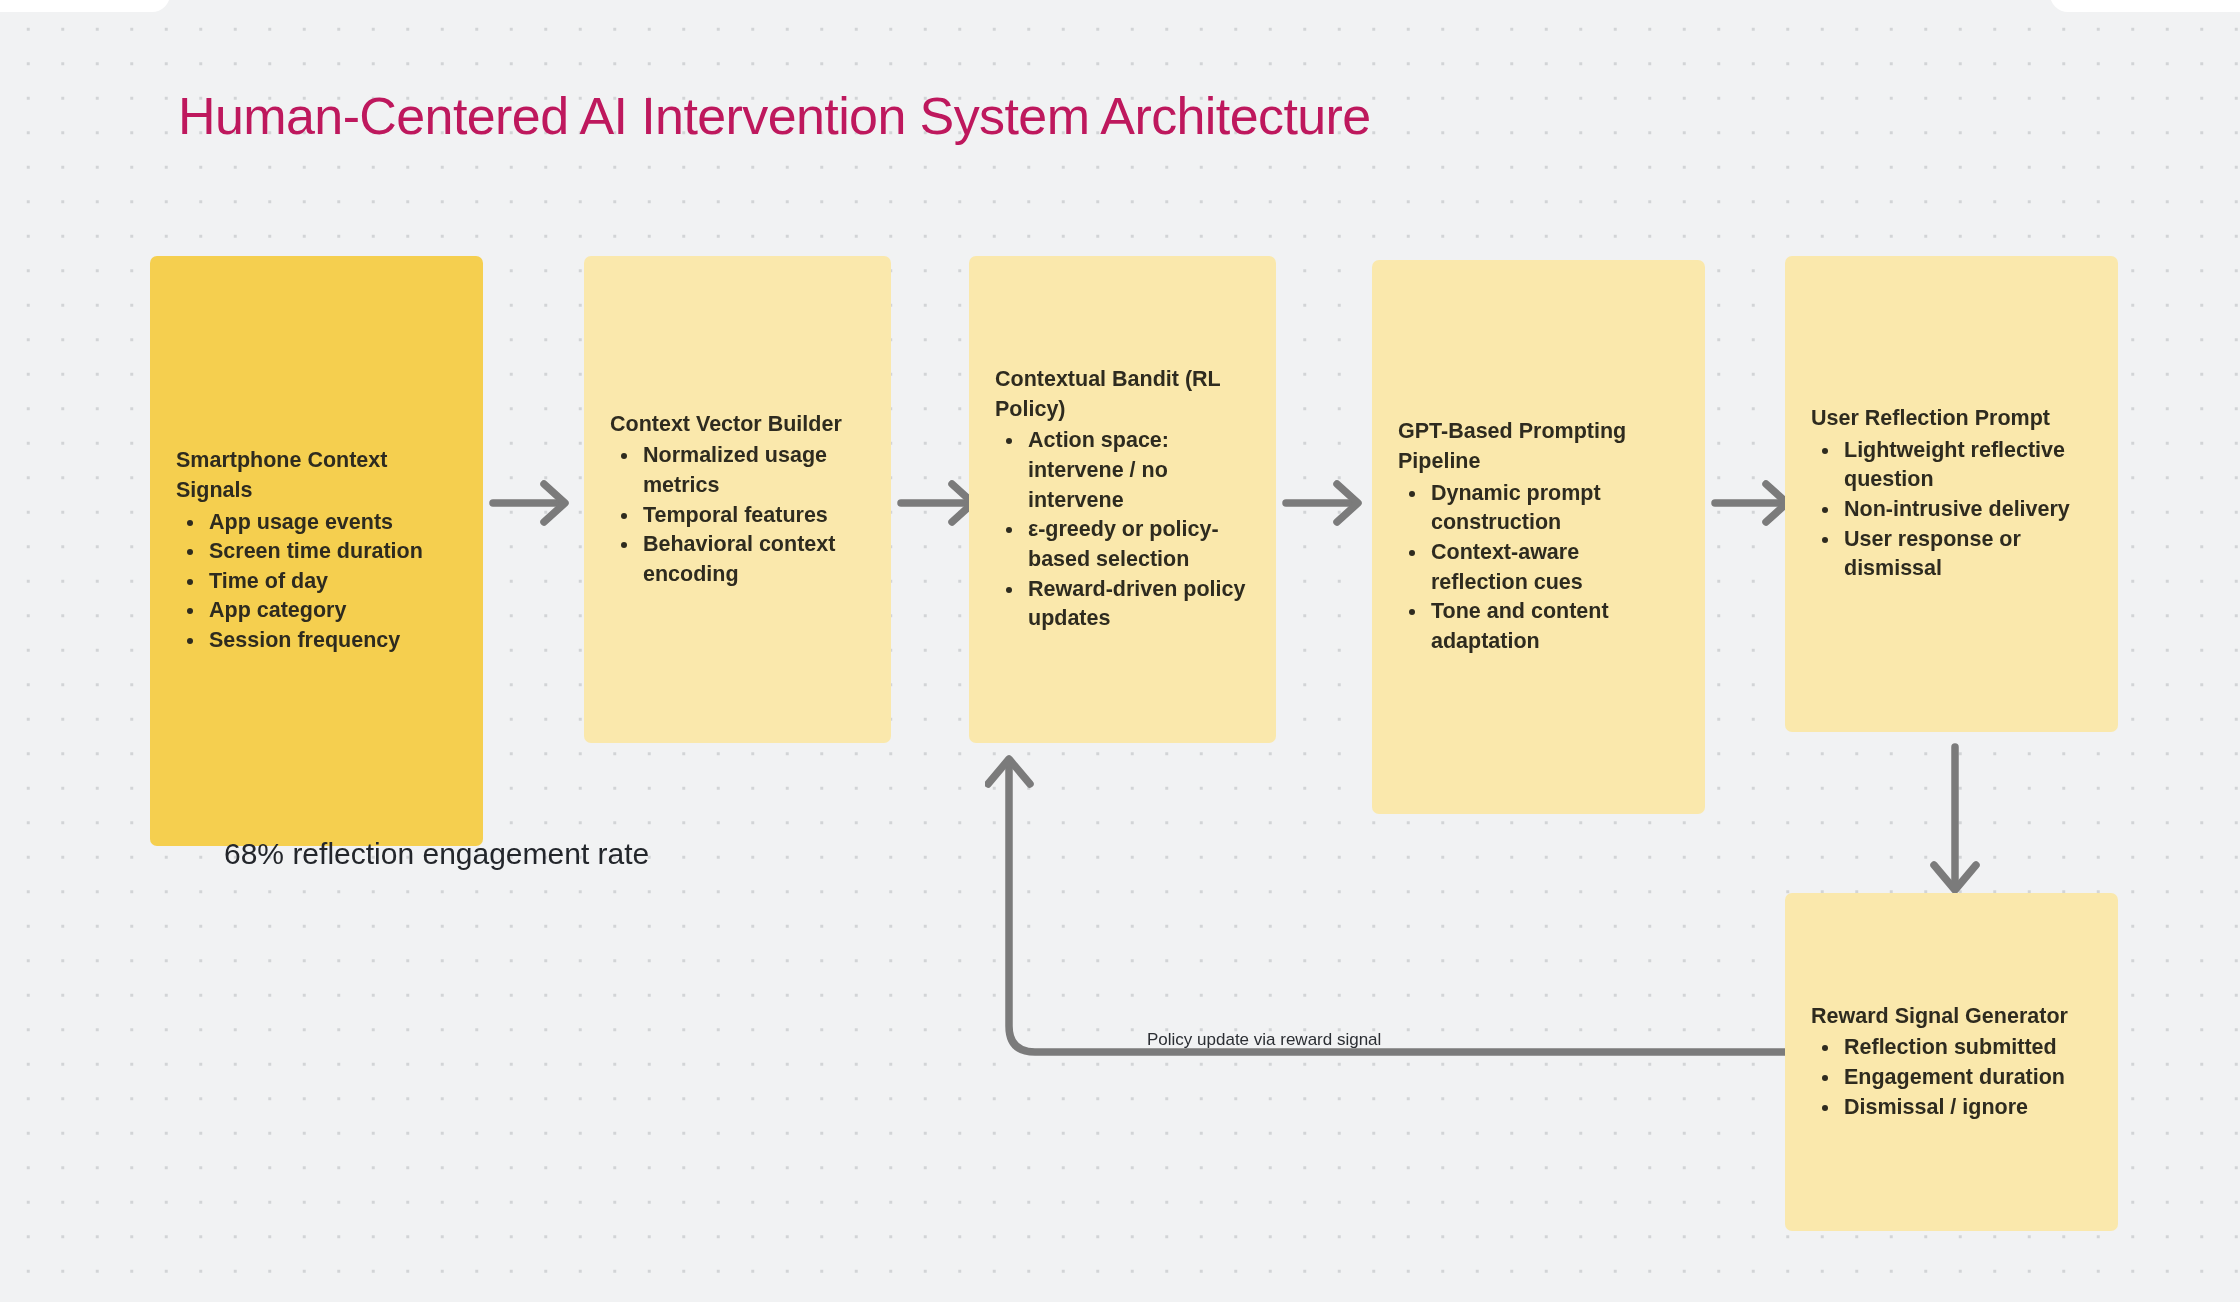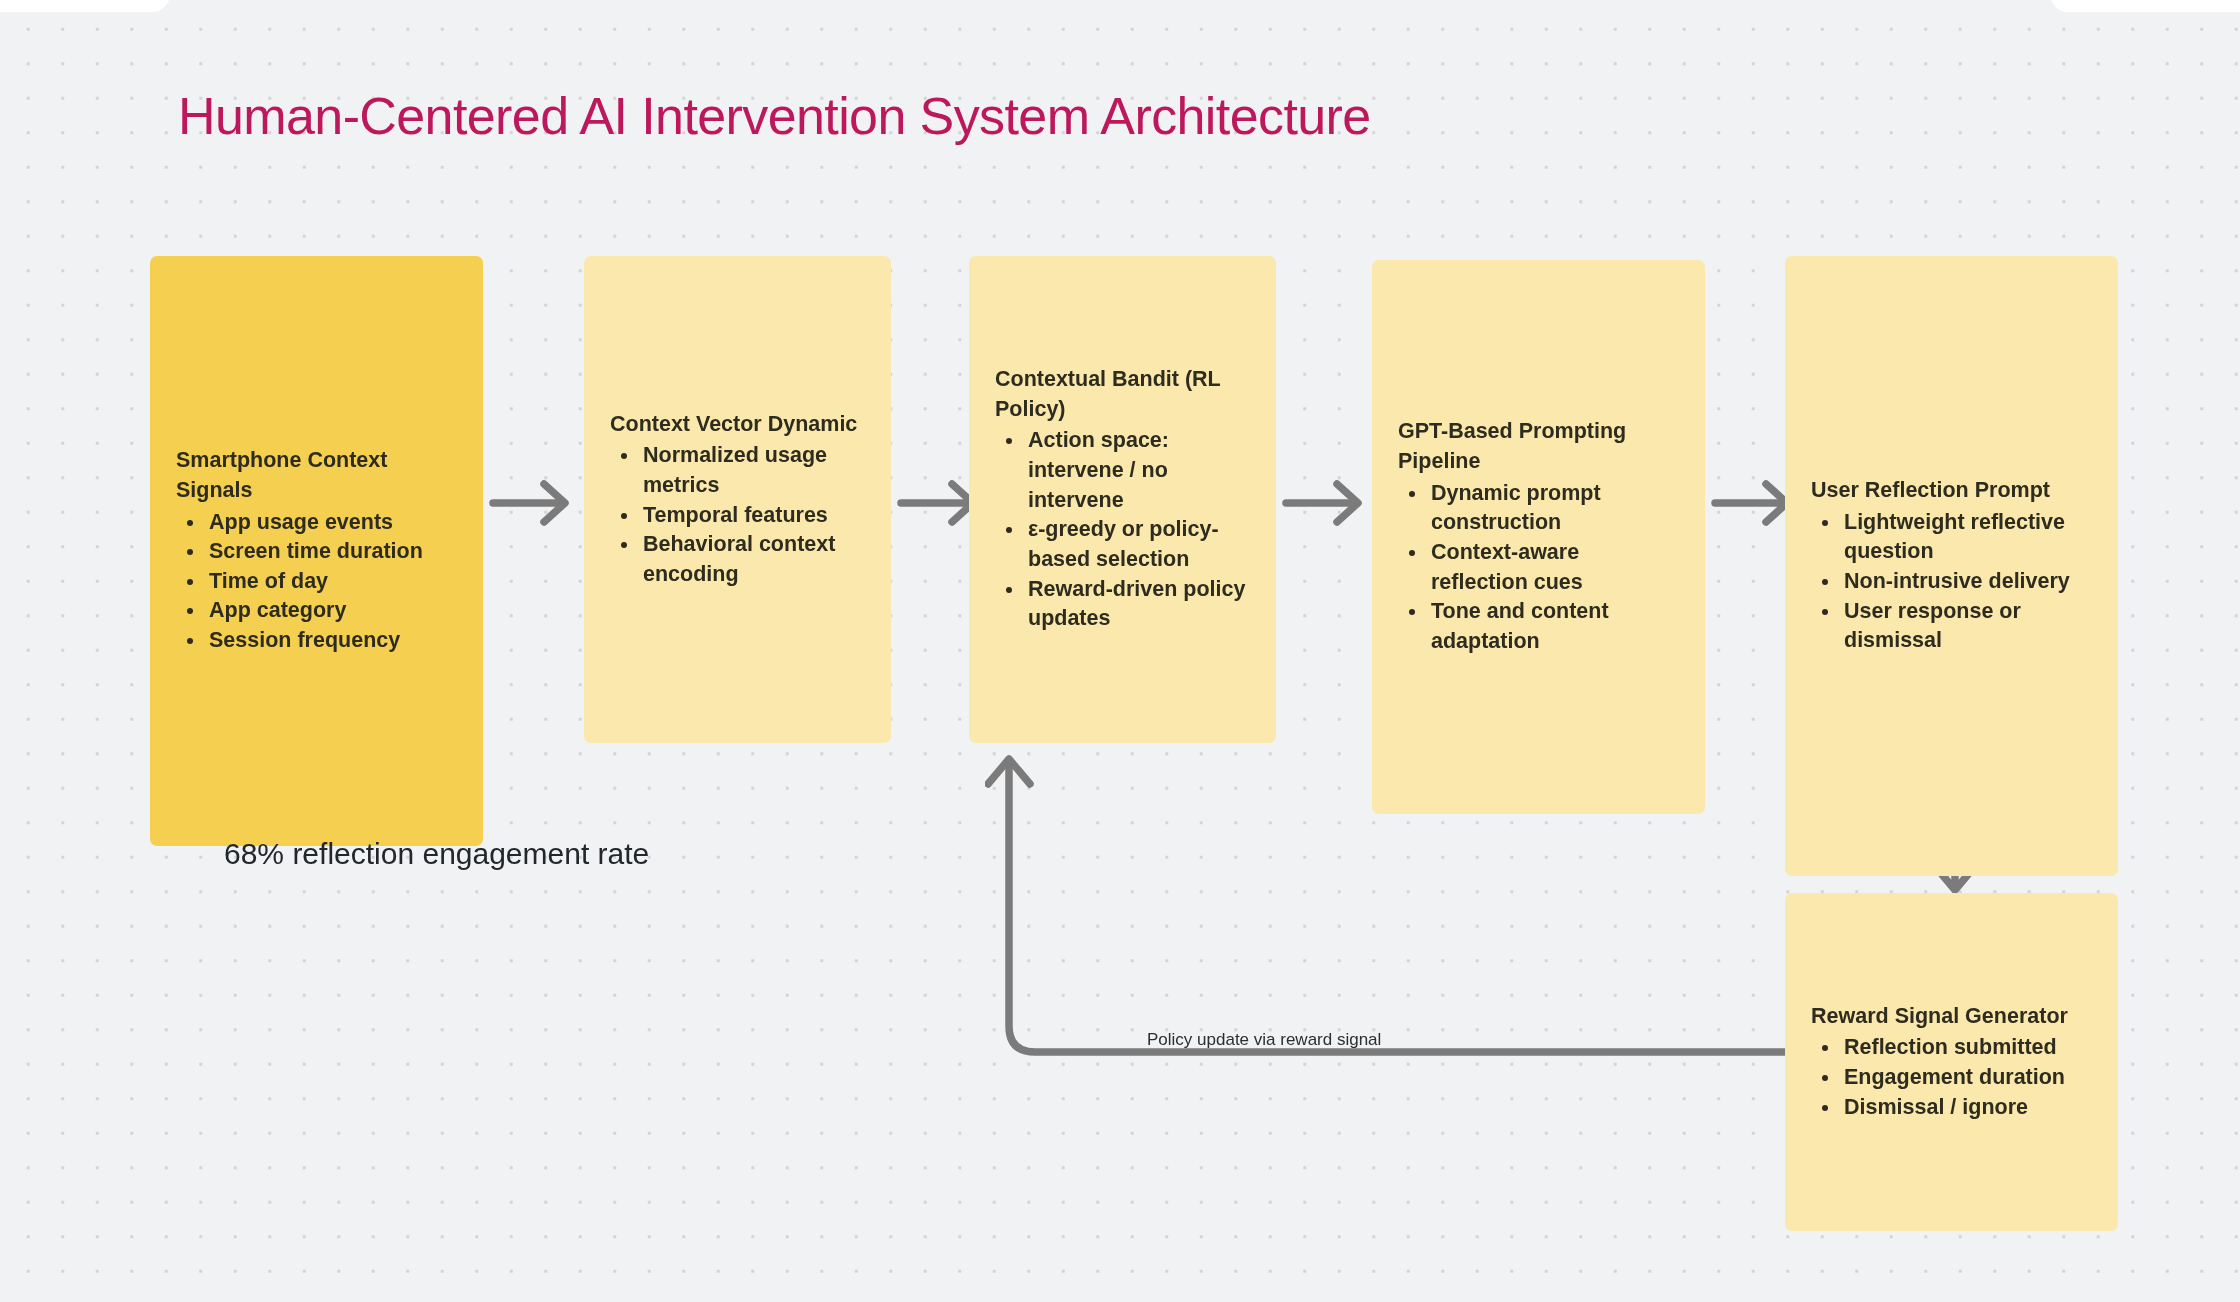--- a/index.html
+++ b/index.html
@@ -75,21 +75,21 @@
     color:#2e2b1f;
     line-height:1.38;
     margin:0;
     padding-left:3px;
   }
   
   #node-1{left:150px;top:256px;width:333px;height:590px;justify-content:center;}
   #node-2{left:584px;top:256px;width:307px;height:487px;}
   #node-3{left:969px;top:256px;width:307px;height:487px;}
   #node-4{left:1372px;top:260px;width:333px;height:554px;}
-  #node-5{left:1785px;top:256px;width:333px;height:620px;}
+  #node-5{left:1785px;top:256px;width:333px;height:476px;}
   #node-6{left:1785px;top:893px;width:333px;height:338px;}
 
   
   .h-arrow{
     position:absolute;
     z-index:9;
     top:478px;
     width:86px;height:50px;
   }
   #arrow-1{left:489px;}
@@ -151,21 +151,21 @@
       <li>Screen time duration</li>
       <li>Time of day</li>
       <li>App category</li>
       <li>Session frequency</li>
     </ul>
   </div>
 </div>
 
 <div class="node pale" id="node-2">
   <div class="inner">
-    <div class="node-title">Context Vector Dynamic</div>
+    <div class="node-title">Context Vector Builder</div>
     <ul>
       <li>Normalized usage metrics</li>
       <li>Temporal features</li>
       <li>Behavioral context encoding</li>
     </ul>
   </div>
 </div>
 
 <div class="node pale" id="node-3">
   <div class="inner">

